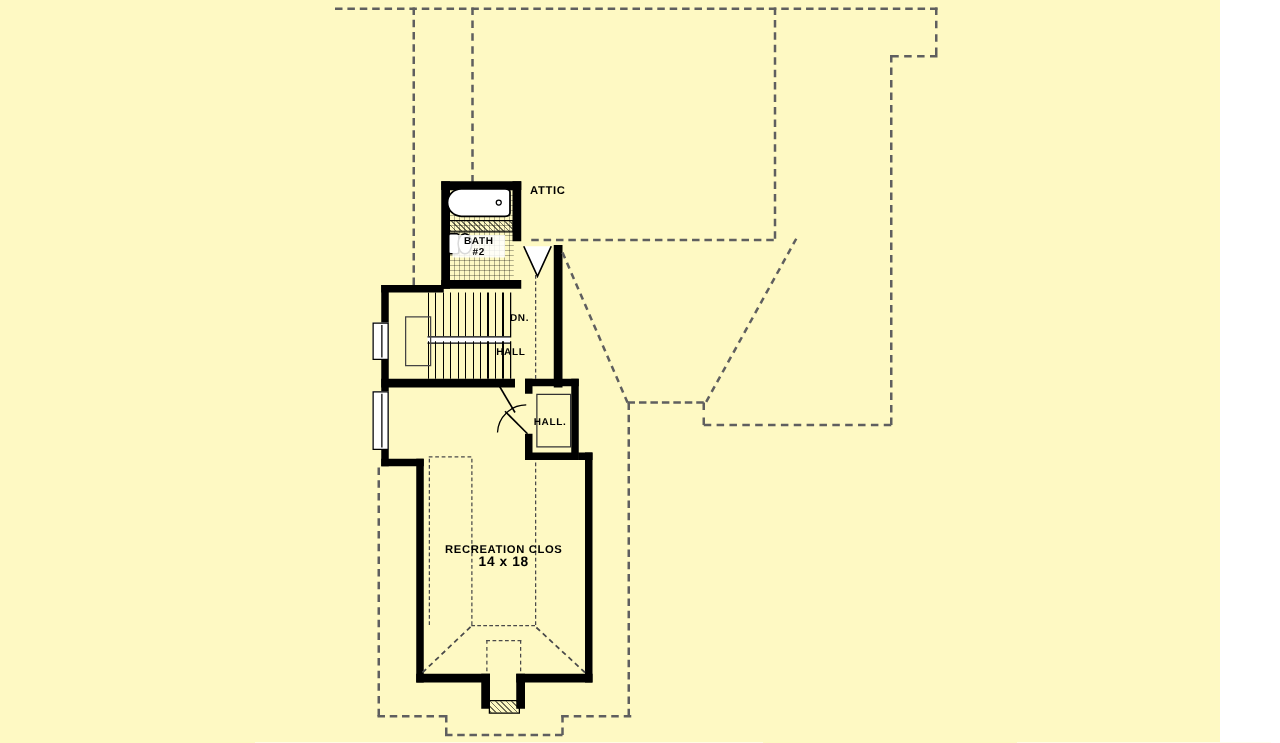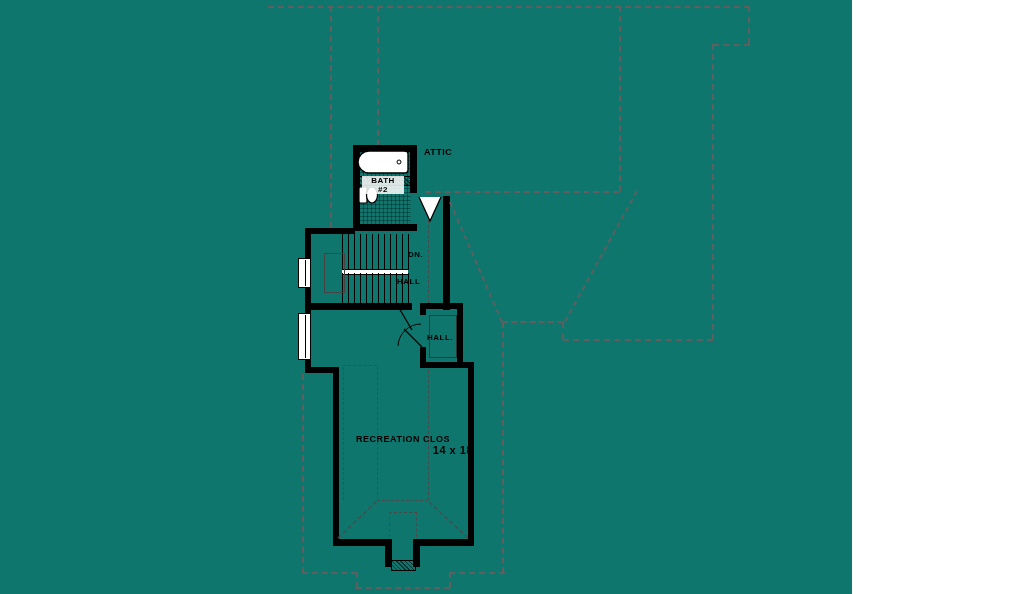--- a/index.html
+++ b/index.html
@@ -1,16 +1,16 @@
 <!DOCTYPE html>
 <html><head>
 <meta charset="utf-8">
 <style>
   html,body{margin:0;padding:0;background:#fff;}
-  .plan{position:relative;width:852px;height:594px;background:#0f766e;overflow:hidden;
+  .plan{position:relative;width:976px;height:594px;background:#fef9c3;overflow:hidden;
         font-family:"Liberation Sans",sans-serif;}
   
   .wall{position:absolute;background:#000;}
   
   .dash-h{position:absolute;border-top:2px dashed #5f5f5f;height:0;}
   .dash-v{position:absolute;border-left:2px dashed #5f5f5f;width:0;}
   .idash-h{position:absolute;border-top:1px dashed #4a4a4a;height:0;}
   .idash-v{position:absolute;border-left:1px dashed #4a4a4a;width:0;}
   
   .thin{position:absolute;border:1px solid #333;background:transparent;}
@@ -121,29 +121,29 @@
 
     <path d="M369,151 L404,151 Q408,151 408,154 L408,170 Q408,173 404,173 L369,173 A11,11 0 0 1 369,151 Z" fill="#fff" stroke="#000" stroke-width="1.4"></path>
     <circle cx="399" cy="162" r="2" fill="none" stroke="#000" stroke-width="1"></circle>
 
     <rect x="359" y="187" width="8" height="16" rx="1.5" fill="#fff" stroke="#000" stroke-width="1.2"></rect>
     <ellipse cx="372" cy="195" rx="5.5" ry="8" fill="#fff" stroke="#000" stroke-width="1.2"></ellipse>
   </svg>
 
   <div class="label" style="left:424px;top:147px;">ATTIC</div>
 
-  <div class="label label-sm center" style="left:362px;top:176px;width:42px;background:rgba(255,255,255,.85);">
+  <div class="label label-sm center" style="left:362px;top:188px;width:42px;background:rgba(255,255,255,.85);">
     <div>BATH</div>
     <div>#2</div>
   </div>
 
   <div class="label label-sm" style="left:408px;top:250px;">DN.</div>
 
   <div class="label label-sm" style="left:397px;top:277px;">HALL</div>
 
   <div class="label label-sm" style="left:427px;top:333px;">HALL.</div>
 
   <div class="label center" style="left:333px;top:434px;width:140px;">
     <div>RECREATION CLOS</div>
-    <div style="font-size:11px;line-height:13px;text-align:right;">14 x 18</div>
+    <div style="font-size:11px;line-height:13px;">14 x 18</div>
   </div>
 
 </div>
 
 </body></html>

